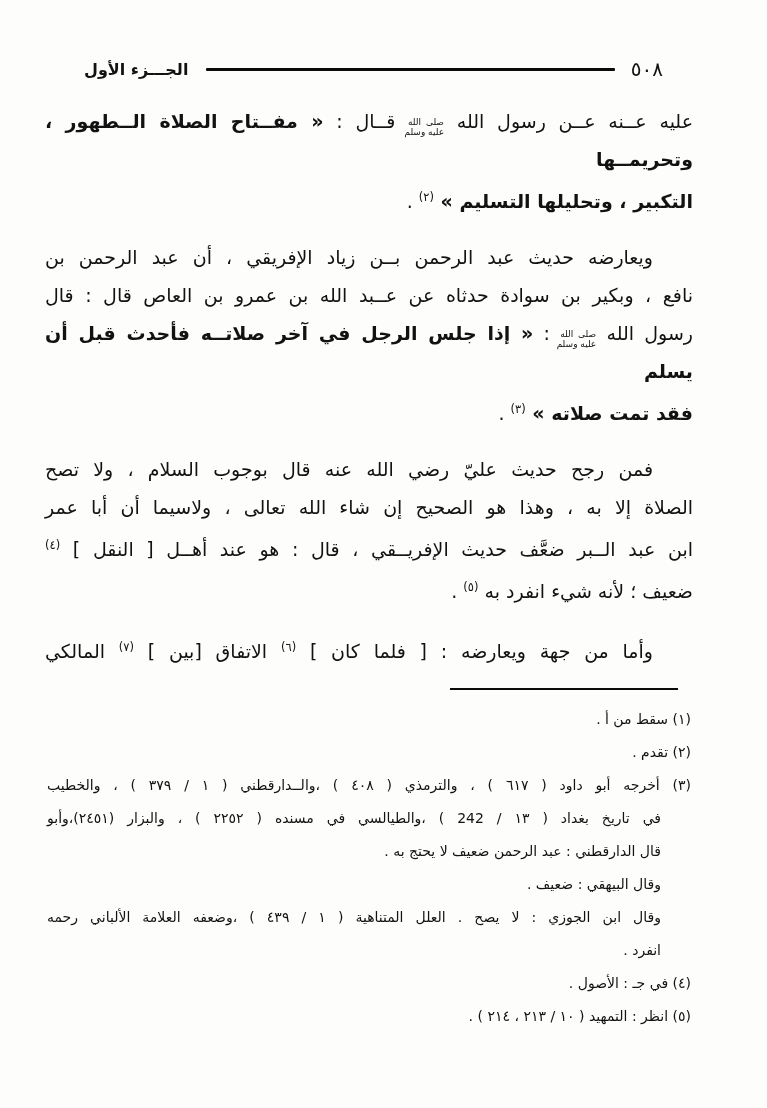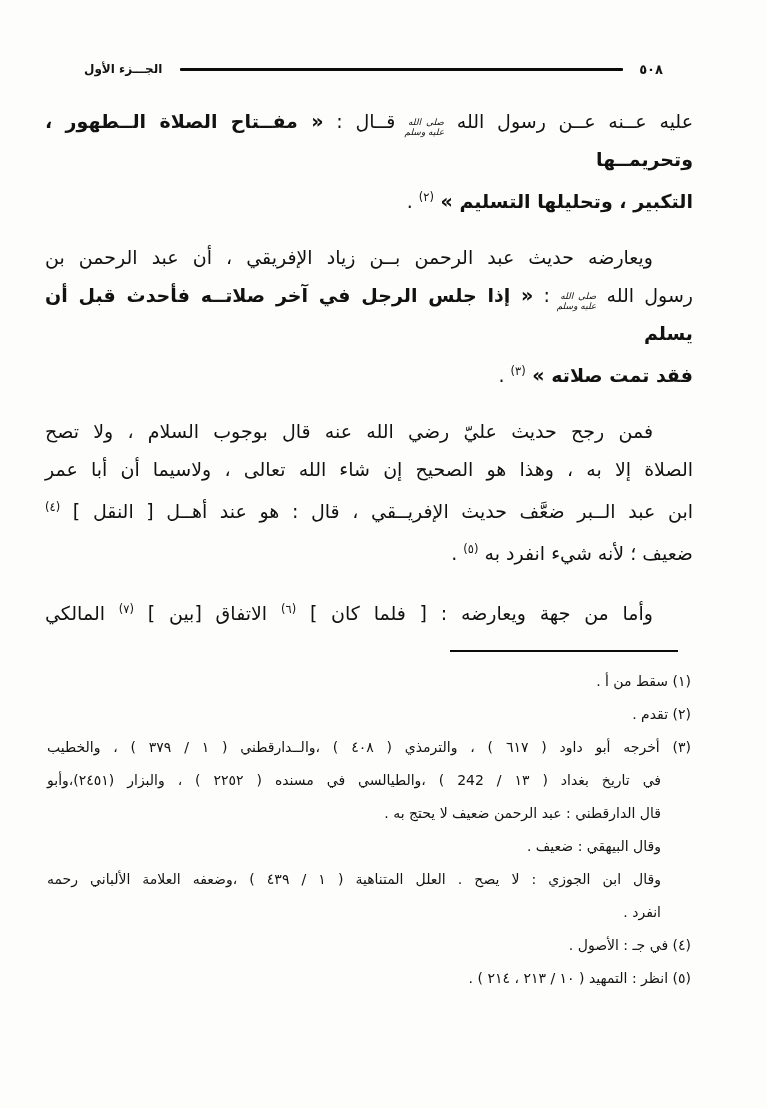--- a/index.html
+++ b/index.html
@@ -20,35 +20,35 @@
   
   .hdr {
     display: flex;
     direction: rtl;
     align-items: center;
     padding: 0 104px 0 84px;
     margin-top: 56px;
     height: 26px;
   }
   .hdr .pagenum {
-    font-weight: bold;
-    font-size: 13px;
+    font-weight: normal;
+    font-size: 20px;
     letter-spacing: 2px;
     white-space: nowrap;
   }
   .hdr .rule {
     flex: 1;
     height: 3px;
     background: #0b0b0b;
     margin: 0 16px 0 18px;
     border-radius: 1px;
   }
   .hdr .title {
     font-weight: bold;
-    font-size: 12px;
+    font-size: 16px;
     white-space: nowrap;
   }
   
   .bodytext {
     margin-top: 20px;
     padding: 0 74px 0 45px;
     font-size: 19px;
   }
   .para { margin-bottom: 18px; }
   .line {
@@ -69,21 +69,20 @@
     font-weight: normal;
   }
   .saw {
     display: inline-block;
     width: 36px;
     font-size: 9px;
     line-height: 1.1;
     vertical-align: -7px;
     font-weight: normal;
     white-space: nowrap;
-    font-style: italic;
   }
   
   .fnsep {
     height: 2px;
     background: #0b0b0b;
     width: 228px;
     margin: 12px 89px 0 auto;
   }
   .footnotes {
     margin-top: 13px;
@@ -107,20 +106,21 @@
     <span class="title">الجـــزء الأول</span>
   </div>
 
   <div class="bodytext" id="body-main">
       <div class="para">
         <div class="line just"><span class="">عليه عــنه عــن رسول الله </span><span class="saw"><div>صلى الله</div><div>عليه وسلم</div></span><span class=""> قــال : </span><span class="b">« مفــتاح الصلاة الــطهور ، وتحريمــها</span></div>
         <div class="line"><span class="b">التكبير ، وتحليلها التسليم » </span><span class="sup">(٢)</span><span class=""> .</span></div>
       </div>
       <div class="para">
         <div class="line just indent"><span class="">ويعارضه حديث عبد الرحمن بــن زياد الإفريقي ، أن عبد الرحمن بن</span></div>
+        <div class="line just"><span class="">نافع ، وبكير بن سوادة حدثاه عن عــبد الله بن عمرو بن العاص قال : قال</span></div>
         <div class="line just"><span class="">رسول الله </span><span class="saw"><div>صلى الله</div><div>عليه وسلم</div></span><span class=""> : </span><span class="b">« إذا جلس الرجل في آخر صلاتــه فأحدث قبل أن يسلم</span></div>
         <div class="line"><span class="b">فقد تمت صلاته » </span><span class="sup">(٣)</span><span class=""> .</span></div>
       </div>
       <div class="para">
         <div class="line just indent"><span class="">فمن رجح حديث عليّ رضي الله عنه قال بوجوب السلام ، ولا تصح</span></div>
         <div class="line just"><span class="">الصلاة إلا به ، وهذا هو الصحيح إن شاء الله تعالى ، ولاسيما أن أبا عمر</span></div>
         <div class="line just"><span class="">ابن عبد الــبر ضعَّف حديث الإفريــقي ، قال : هو عند أهــل [ النقل ] </span><span class="sup">(٤)</span></div>
         <div class="line"><span class="">ضعيف ؛ لأنه شيء انفرد به </span><span class="sup">(٥)</span><span class=""> .</span></div>
       </div>
       <div class="para">

